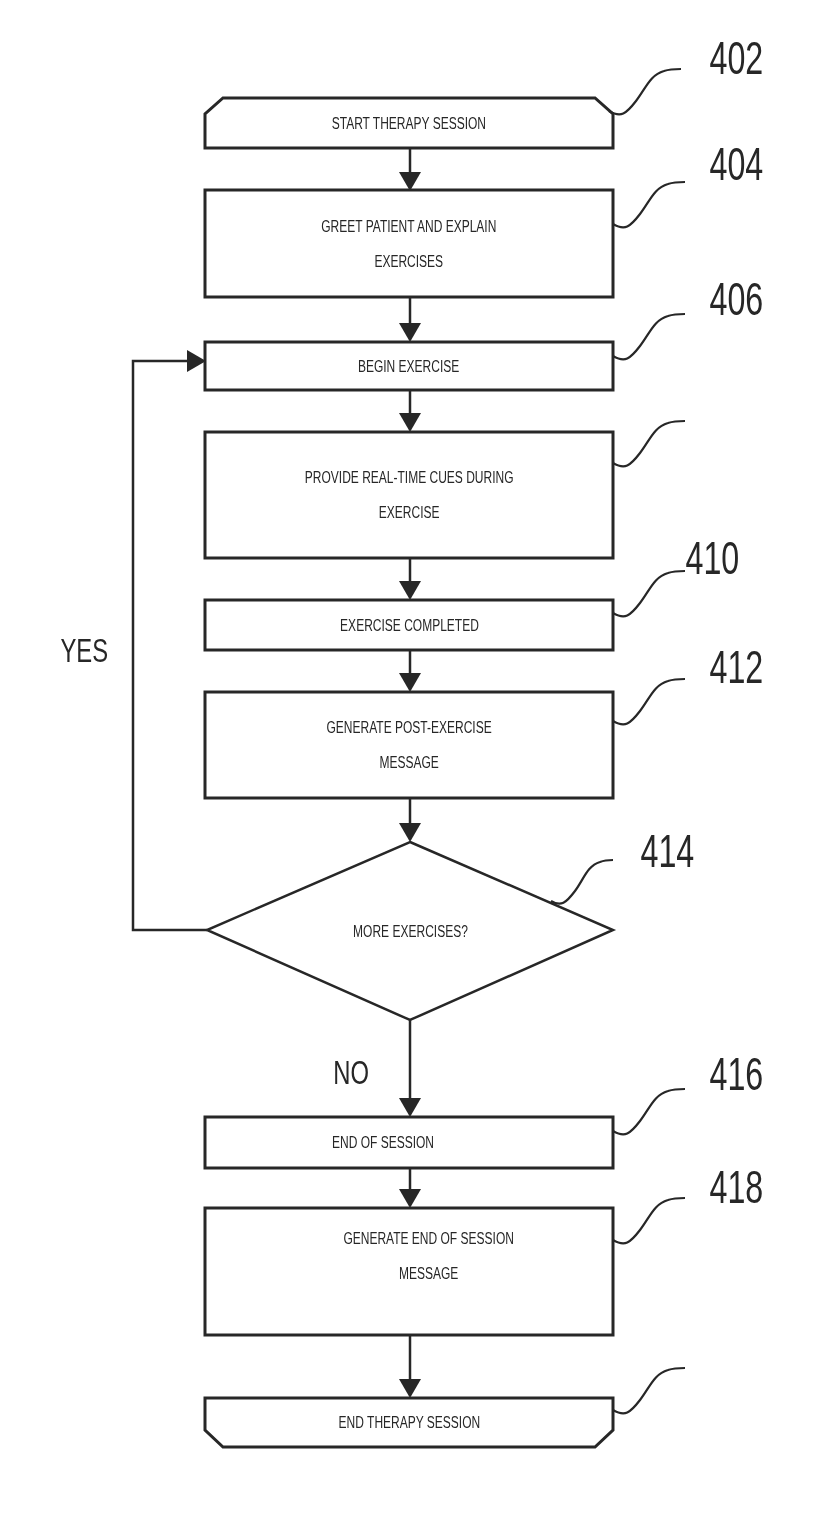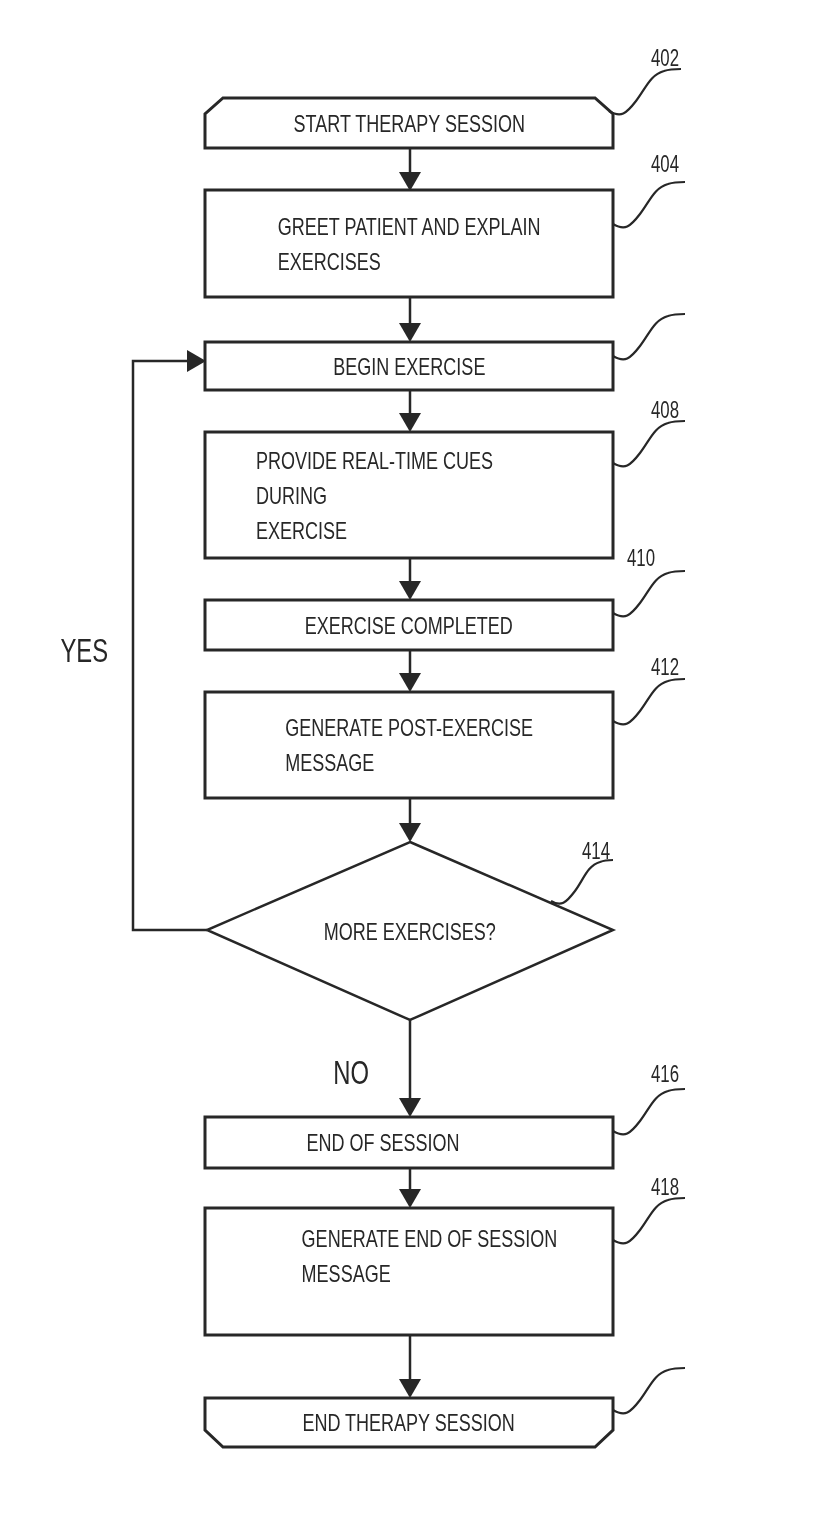--- a/index.html
+++ b/index.html
@@ -3,29 +3,29 @@
 <meta charset="utf-8">
 <style>
   html,body{margin:0;padding:0;background:#ffffff;}
   .stage{
     position:relative;width:818px;height:1518px;background:#ffffff;
     font-family:"Liberation Sans",sans-serif;color:#272727;overflow:hidden;
   }
   svg.diagram{position:absolute;left:0;top:0;width:818px;height:1518px;}
   .lbl{
     position:absolute;display:flex;align-items:center;justify-content:center;
-    text-align:left;font-size:24px;line-height:35px;letter-spacing:0px;
+    text-align:center;font-size:16px;line-height:35px;letter-spacing:0px;
   }
   .lbl .ct{
     display:inline-block;white-space:pre-line;
     transform:scaleX(0.75);transform-origin:50% 50%;
   }
   .ref{
     position:absolute;width:130px;height:40px;line-height:40px;
-    text-align:left;font-size:24px;
+    text-align:right;font-size:46px;
   }
   .ref .ct{display:inline-block;transform:scaleX(0.70);transform-origin:50% 50%;}
   .branch{
     position:absolute;height:40px;line-height:40px;text-align:center;font-size:34px;
   }
   .branch .ct{display:inline-block;transform:scaleX(0.70);transform-origin:100% 50%;}
 </style>
 </head>
 <body>
 
@@ -113,21 +113,21 @@
   <div class="lbl" style="left:205px;top:1192px;width:448px;height:127px">
       <span class="ct">GENERATE END OF SESSION
 MESSAGE</span>
     </div>
   <div class="lbl" style="left:205px;top:1398px;width:408px;height:49px">
       <span class="ct">END THERAPY SESSION</span>
     </div>
 
   <div class="ref" style="left:645px;top:38px"><span class="ct">402</span></div>
   <div class="ref" style="left:645px;top:144px"><span class="ct">404</span></div>
-  <div class="ref" style="left:645px;top:390px"><span class="ct">408</span></div>
+  <div class="ref" style="left:645px;top:279px"><span class="ct">406</span></div>
   <div class="ref" style="left:621px;top:538px"><span class="ct">410</span></div>
   <div class="ref" style="left:645px;top:647px"><span class="ct">412</span></div>
   <div class="ref" style="left:576px;top:831px"><span class="ct">414</span></div>
   <div class="ref" style="left:645px;top:1054px"><span class="ct">416</span></div>
   <div class="ref" style="left:645px;top:1167px"><span class="ct">418</span></div>
 
   <div class="branch" style="left:19px;top:630px;width:110px"><span class="ct">YES</span></div>
   <div class="branch" style="left:288px;top:1052px;width:110px"><span class="ct">NO</span></div>
 
 </div>

